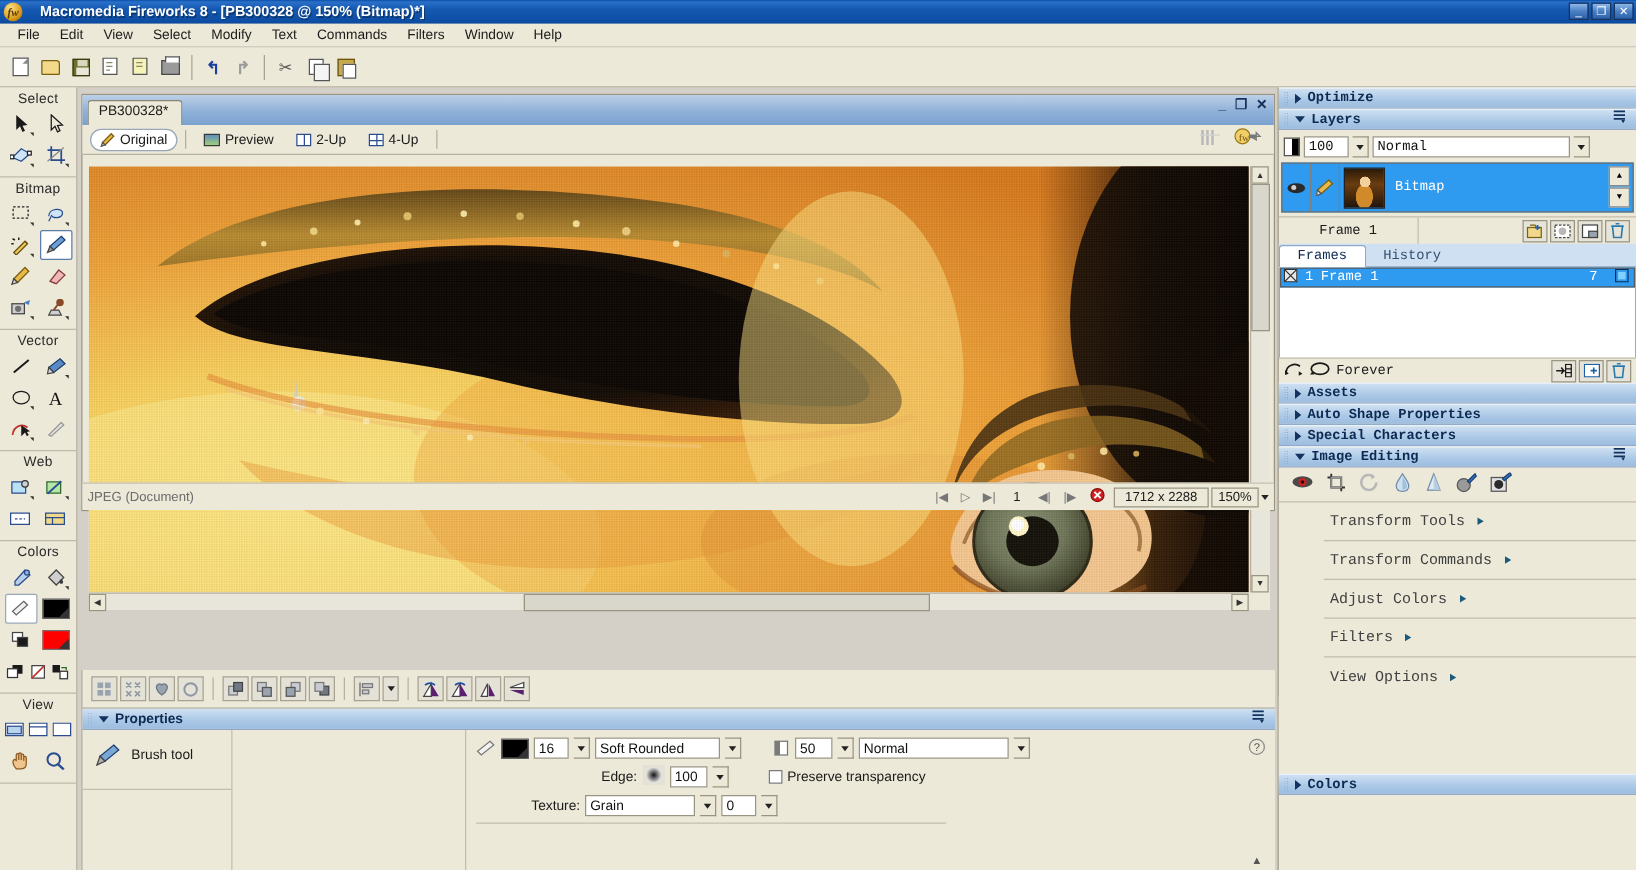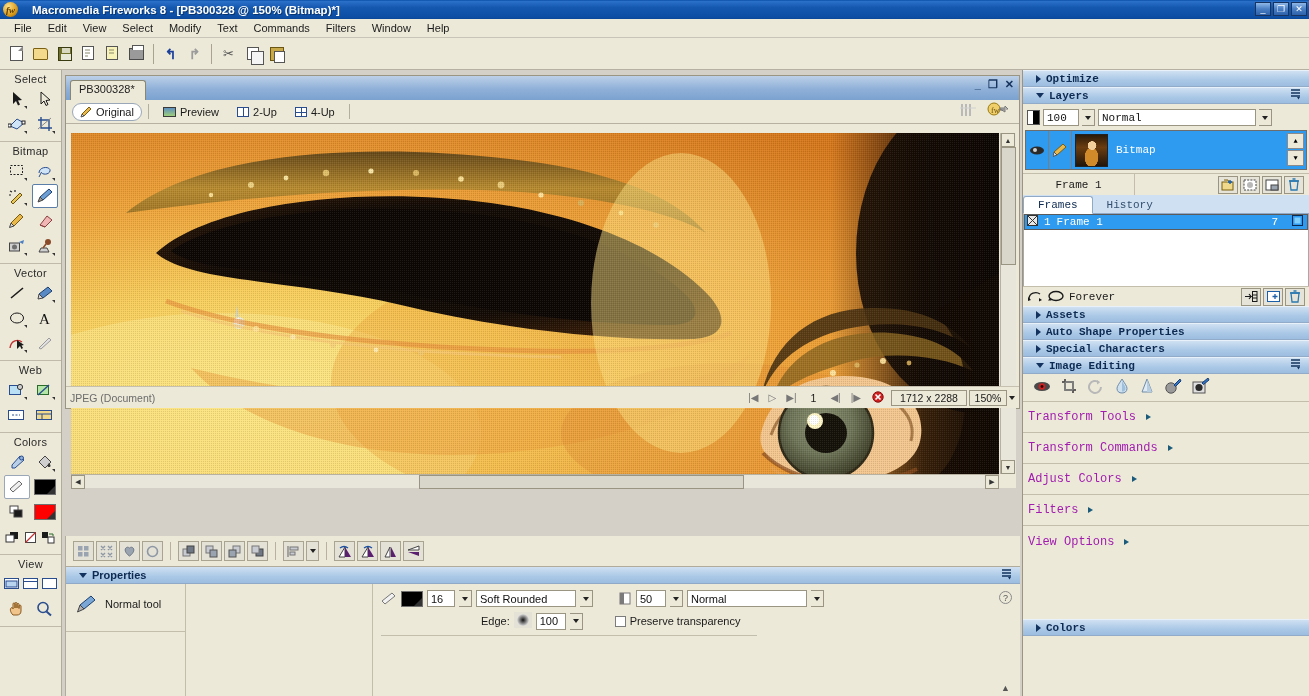--- a/index.html
+++ b/index.html
@@ -279,21 +279,21 @@
   }
   .frame-foot {
     height: 20px; display:flex; align-items:center; gap:4px; padding:0 4px;
     border-top:1px solid #c3beac; font-size:11px; color:#1a1a1a;
   }
   .ie-icons { height: 28px; display:flex; align-items:center; gap:10px; padding-left:10px;
               border-bottom:1px solid #c3beac;}
   .ie-ic { cursor:pointer; }
   .acc-row {
     height: 31px; display:flex; align-items:center; padding-left:5px;
-    border-bottom:1px solid #c3beac; font-size:12px; color:#a21caf; cursor:pointer; gap:10px;
+    border-bottom:1px solid #c3beac; font-size:12px; color:#404040; cursor:pointer; gap:10px;margin-left:36px;
   }
   .tri-sm { width:0;height:0;border-top:3.5px solid transparent;border-bottom:3.5px solid transparent;border-left:5px solid #1a5a7a;}
   .dock-spacer { background:#ece9d8; }
 </style>
 </head>
 <body>
 
 <div class="app">
 
   <div class="titlebar">
@@ -950,21 +950,21 @@
       </span>
     </div>
 
     <div class="props-body">
       <div class="p-col1">
         <div class="p-tool">
           <svg width="22" height="20">
               <path d="M15 2 L19 6 L8 15 L4 11 Z" fill="#7aa7d6" stroke="#1b3f70"></path>
               <path d="M4 11 L1.5 18 L8 15 Z" fill="#b0b0b0" stroke="#444"></path>
             </svg>
-          <span class="p-tool-label">Normal tool</span>
+          <span class="p-tool-label">Brush tool</span>
         </div>
         <div class="p-col1-div"></div>
       </div>
 
       <div class="p-col2"></div>
 
       <div class="p-col3">
         <div class="rowflex">
           <svg width="16" height="14">
               <path d="M11 1 L14 4 L4 12 L1 9 Z" fill="#f2f2f2" stroke="#777"></path>
@@ -1012,20 +1012,32 @@
           <div class="fld" style="width:30px;">100</div>
           <div class="spin">
               <span class="arrowdn"></span>
             </div>
 
           <span style="width:24px;"></span>
           <span class="chk"></span>
           <span class="lbl">Preserve transparency</span>
         </div>
 
+        <div class="rowflex">
+          <span style="width:40px;"></span>
+          <span class="lbl">Texture:</span>
+          <div class="fld" style="width:88px;">Grain</div>
+          <div class="spin">
+              <span class="arrowdn"></span>
+            </div>
+          <div class="fld" style="width:28px;">0</div>
+          <div class="spin">
+              <span class="arrowdn"></span>
+            </div>
+        </div>
 
         <div style="border-top:1px solid #c3beac; margin-top:4px; width:376px;"></div>
       </div>
 
       <div style="position:absolute; right:8px; top:7px;" class="helpq">?</div>
       <div style="position:absolute; right:10px; bottom:4px; color:#555; font-size:9px;">▲</div>
     </div>
   </div>
 
   <div class="dock">

